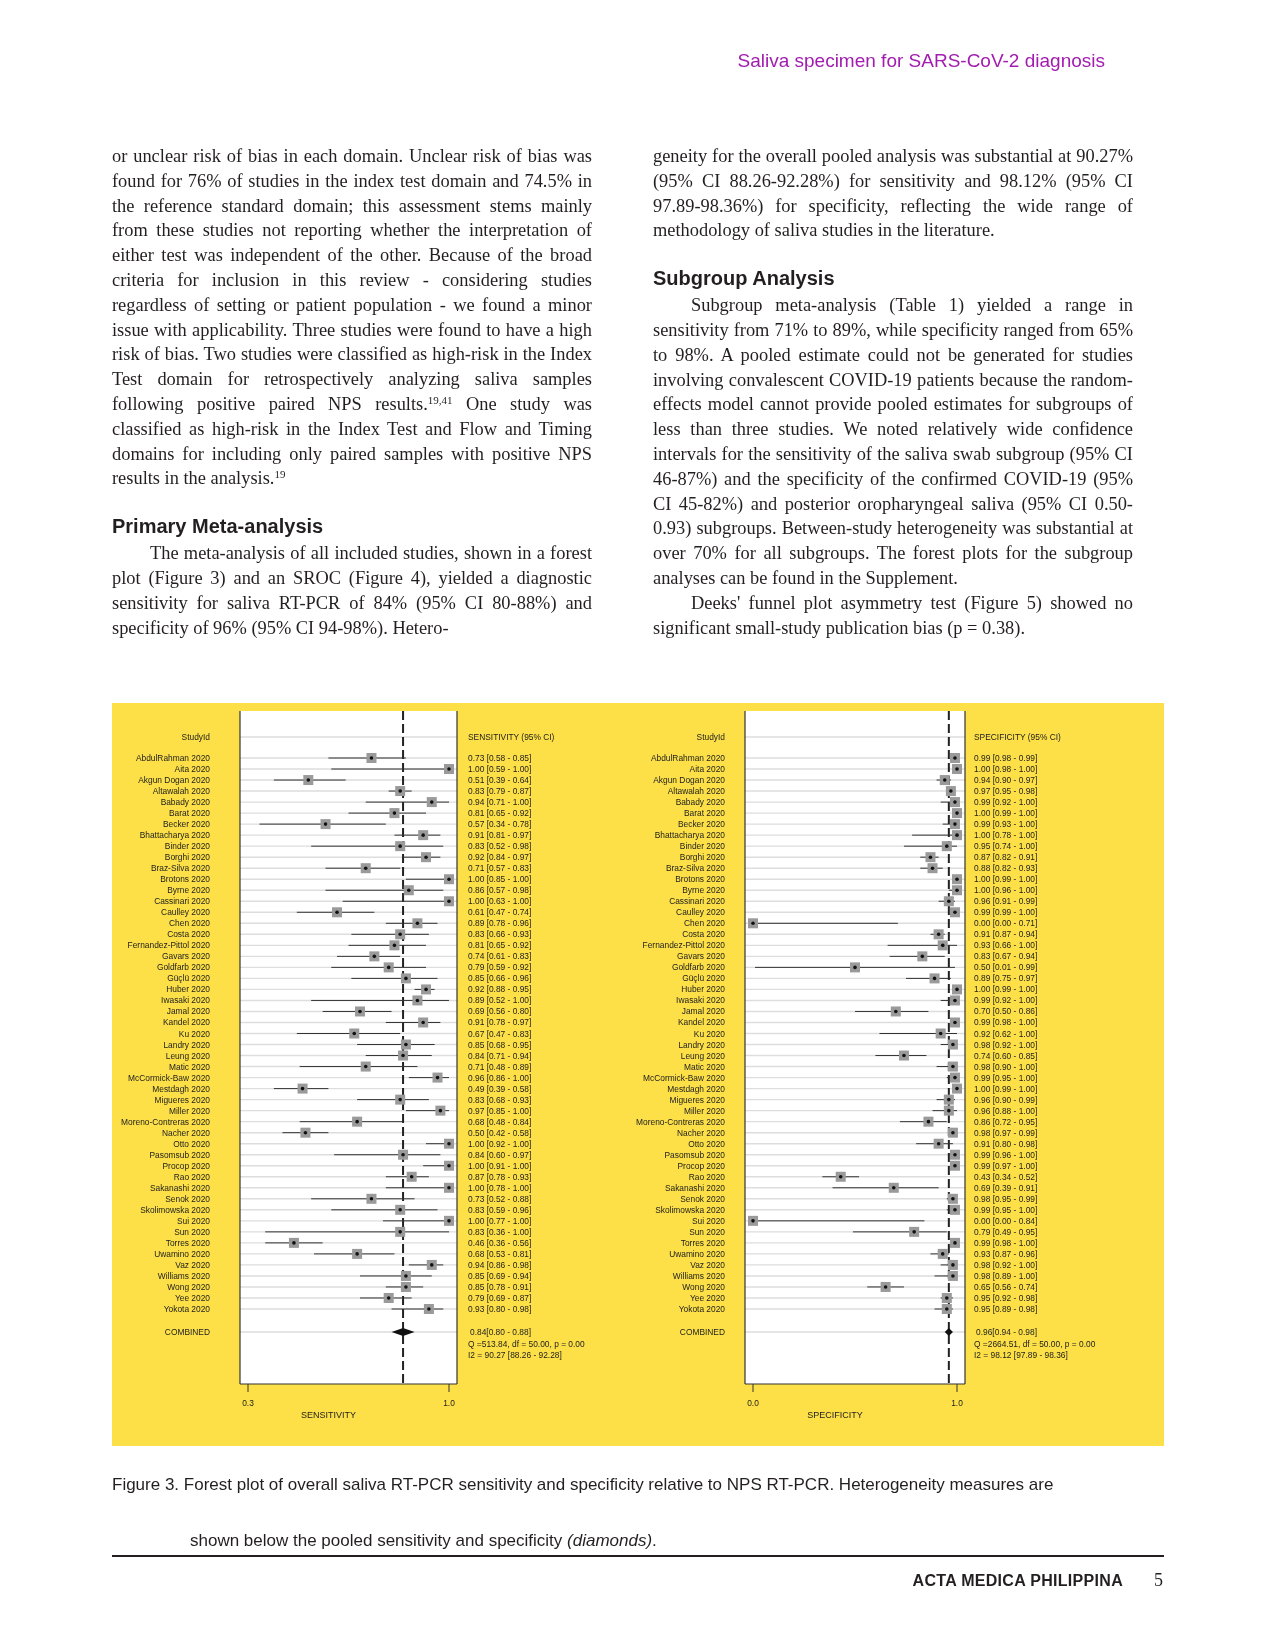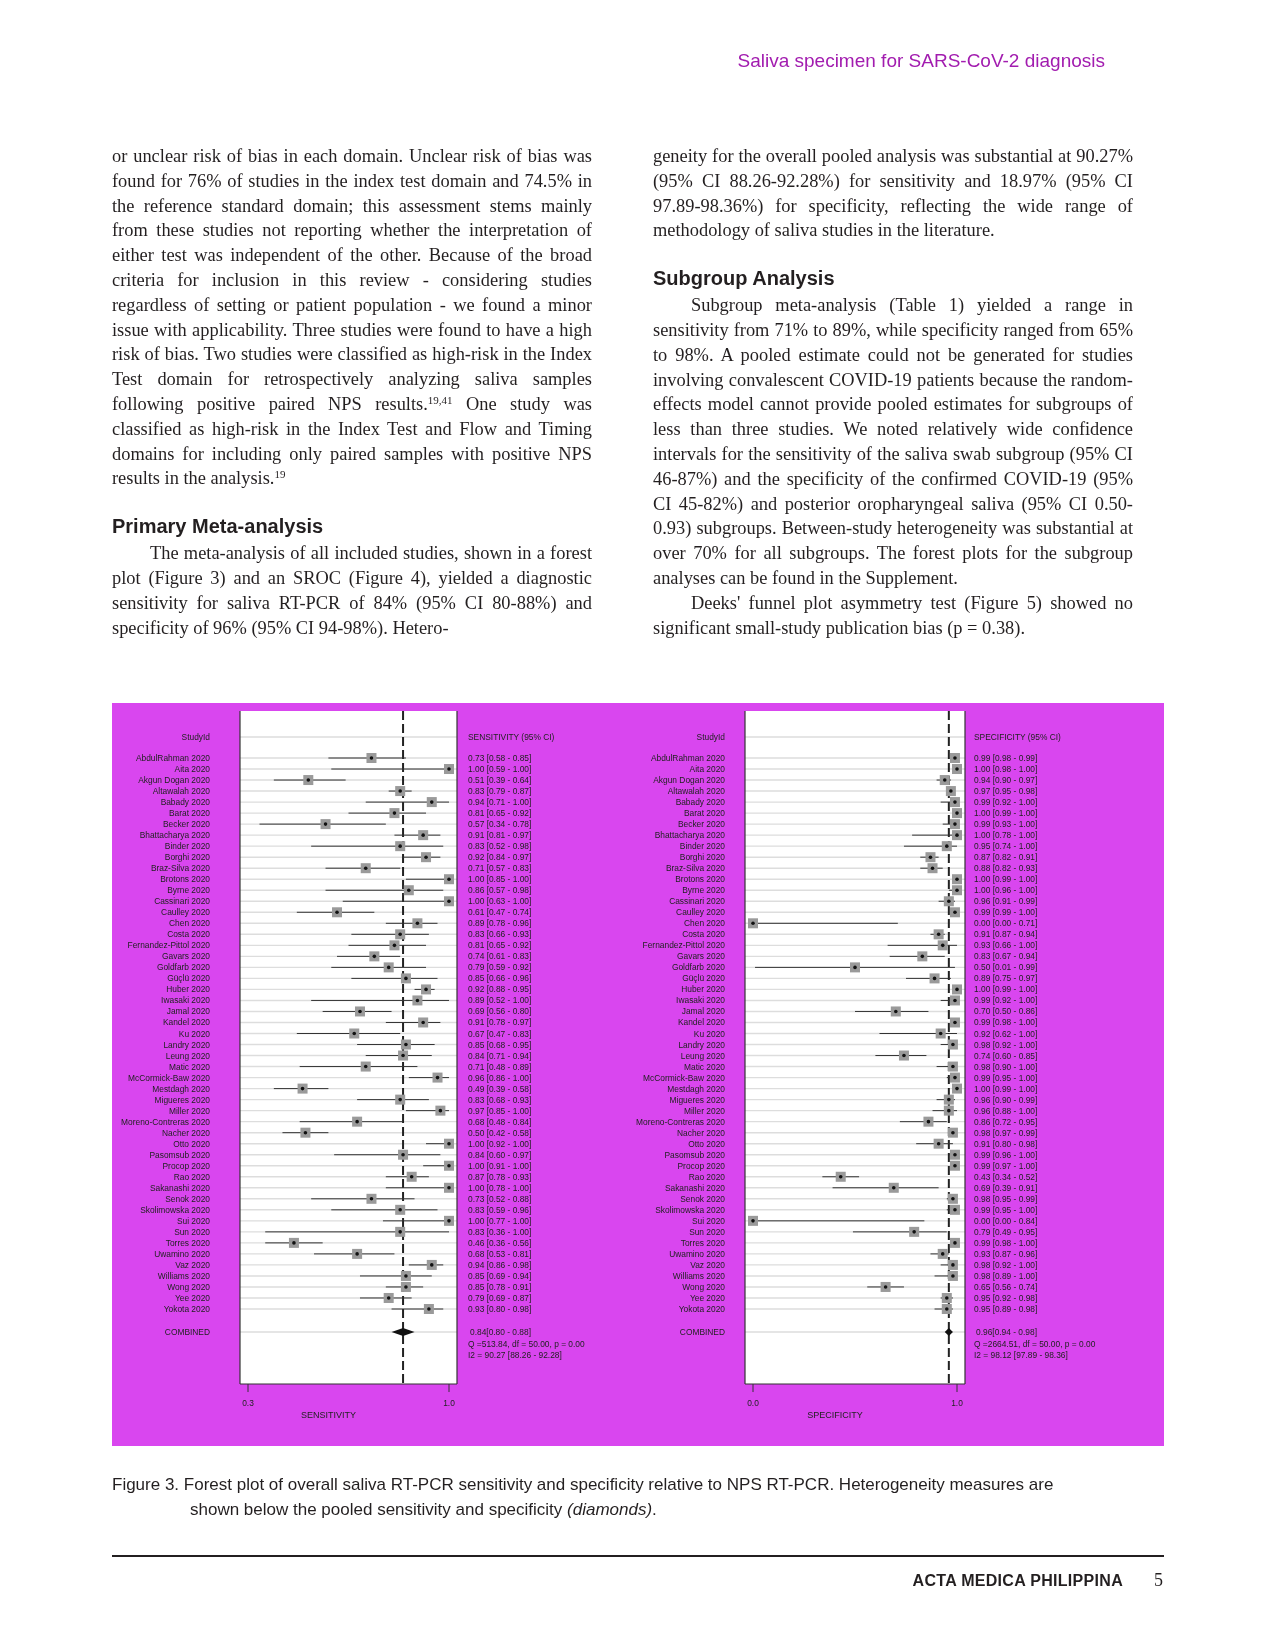--- a/index.html
+++ b/index.html
@@ -6,46 +6,46 @@
   body { width: 1275px; height: 1650px; position: relative; overflow: hidden; color: #231f20; }
   .running-head { position: absolute; top: 50px; right: 170px; font-family: "Liberation Sans", sans-serif; font-size: 19px; color: #a21caf; }
   .col { position: absolute; top: 144px; width: 480px; font-family: "Liberation Serif", serif; font-size: 18.4px; line-height: 24.8px; text-align: justify; }
   .col-left { left: 112px; }
   .col-right { left: 653px; }
   .col p { margin: 0; }
   .col p.indent { text-indent: 38px; }
   .col h2 { font-family: "Liberation Sans", sans-serif; font-weight: bold; font-size: 20px; margin: 22px 0 2px 0; line-height: 26px; }
   sup { font-size: 11px; line-height: 0; vertical-align: 6px; margin-top: 17px; }
 
-  .figure { position: absolute; left: 112px; top: 703px; width: 1052px; height: 743px; background: #d946ef; }
+  .figure { position: absolute; left: 112px; top: 703px; width: 1052px; height: 743px; background: #fde047; }
   .plot { position: absolute; top: 0; height: 743px; }
   .plot-left { left: 0; width: 520px; }
   .plot-right { left: 515px; width: 537px; }
   .plot-svg { position: absolute; left: 0; top: 0; }
 
   .caption { position: absolute; left: 112px; top: 1472px; width: 1052px; font-family: "Liberation Sans", sans-serif; font-size: 17px; line-height: 25px; }
   .caption .fig-label { font-weight: normal; }
-  .caption .cap-line2 { padding-left: 78px; }
+  .caption .cap-line2 { padding-left: 78px; margin-top: 31px; }
   .footer-rule { position: absolute; left: 112px; top: 1555px; width: 1052px; height: 2px; background: #231f20; }
   .footer-journal { position: absolute; right: 152px; top: 1572px; font-family: "Liberation Sans", sans-serif; font-weight: bold; font-size: 16px; letter-spacing: 0.3px; }
   .footer-page { position: absolute; right: 112px; top: 1570px; font-family: "Liberation Serif", serif; font-size: 18px; }
 </style>
 </head>
 <body>
 
 <div class="running-head">Saliva specimen for SARS-CoV-2 diagnosis</div>
 
 <div class="col col-left">
   <p><span>or unclear risk of bias in each domain. Unclear risk of bias was found for 76% of studies in the index test domain and 74.5% in the reference standard domain; this assessment stems mainly from these studies not reporting whether the interpretation of either test was independent of the other. Because of the broad criteria for inclusion in this review - considering studies regardless of setting or patient population - we found a minor issue with applicability. Three studies were found to have a high risk of bias. Two studies were classified as high-risk in the Index Test domain for retrospectively analyzing saliva samples following positive paired NPS results.</span><sup>19,41</sup><span> One study was classified as high-risk in the Index Test and Flow and Timing domains for including only paired samples with positive NPS results in the analysis.</span><sup>19</sup></p>
   <h2>Primary Meta-analysis</h2>
   <p class="indent">The meta-analysis of all included studies, shown in a forest plot (Figure 3) and an SROC (Figure 4), yielded a diagnostic sensitivity for saliva RT-PCR of 84% (95% CI 80-88%) and specificity of 96% (95% CI 94-98%). Hetero-</p>
 </div>
 
 <div class="col col-right">
-  <p>geneity for the overall pooled analysis was substantial at 90.27% (95% CI 88.26-92.28%) for sensitivity and 18.97% (95% CI 97.89-98.36%) for specificity, reflecting the wide range of methodology of saliva studies in the literature.</p>
+  <p>geneity for the overall pooled analysis was substantial at 90.27% (95% CI 88.26-92.28%) for sensitivity and 98.12% (95% CI 97.89-98.36%) for specificity, reflecting the wide range of methodology of saliva studies in the literature.</p>
   <h2>Subgroup Analysis</h2>
   <p class="indent">Subgroup meta-analysis (Table 1) yielded a range in sensitivity from 71% to 89%, while specificity ranged from 65% to 98%. A pooled estimate could not be generated for studies involving convalescent COVID-19 patients because the random-effects model cannot provide pooled estimates for subgroups of less than three studies. We noted relatively wide confidence intervals for the sensitivity of the saliva swab subgroup (95% CI 46-87%) and the specificity of the confirmed COVID-19 (95% CI 45-82%) and posterior oropharyngeal saliva (95% CI 0.50-0.93) subgroups. Between-study heterogeneity was substantial at over 70% for all subgroups. The forest plots for the subgroup analyses can be found in the Supplement.</p>
   <p class="indent">Deeks' funnel plot asymmetry test (Figure 5) showed no significant small-study publication bias (p = 0.38).</p>
 </div>
 
 <div class="figure">
   <div class="plot plot-left">
     <svg class="plot-svg" width="520" height="743">
         <rect x="128" y="8" width="217" height="673.02" fill="#ffffff"></rect>
         <line x1="128" x2="345" y1="55" y2="55" stroke="#dddddd" stroke-width="1.4"></line>

